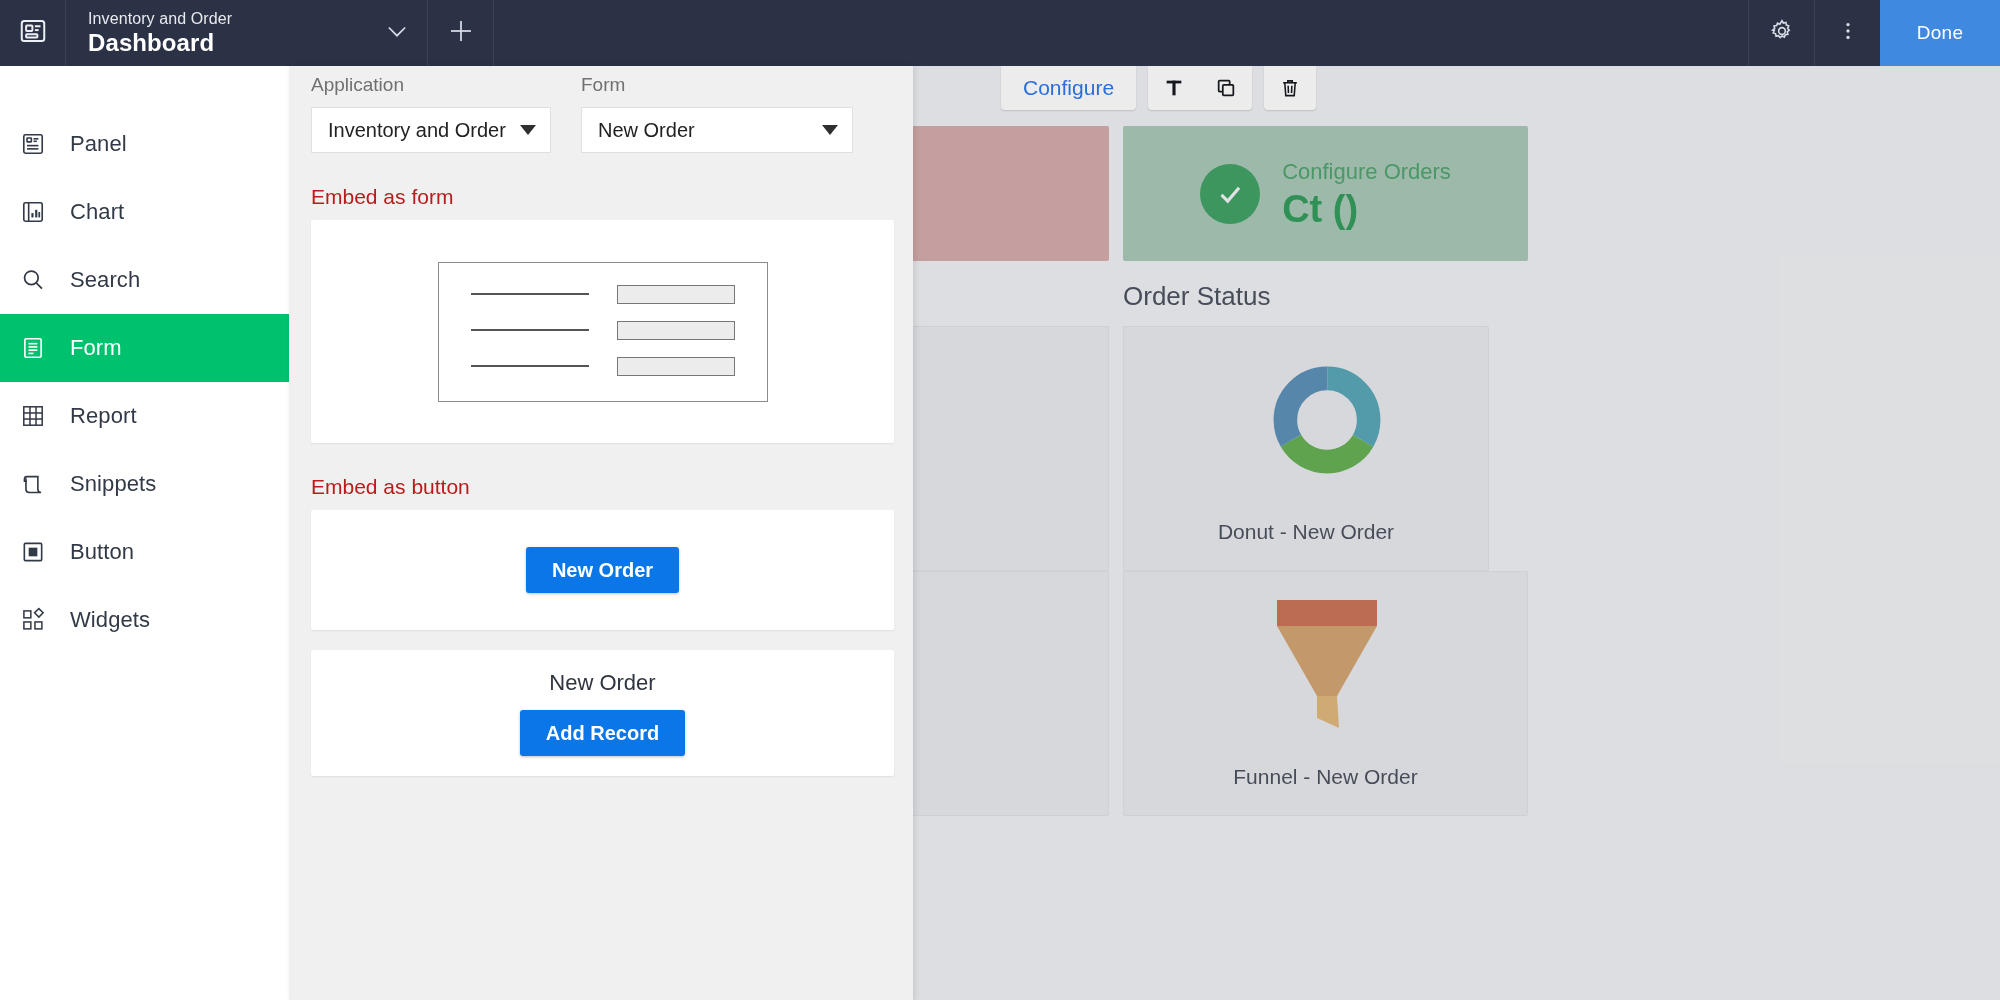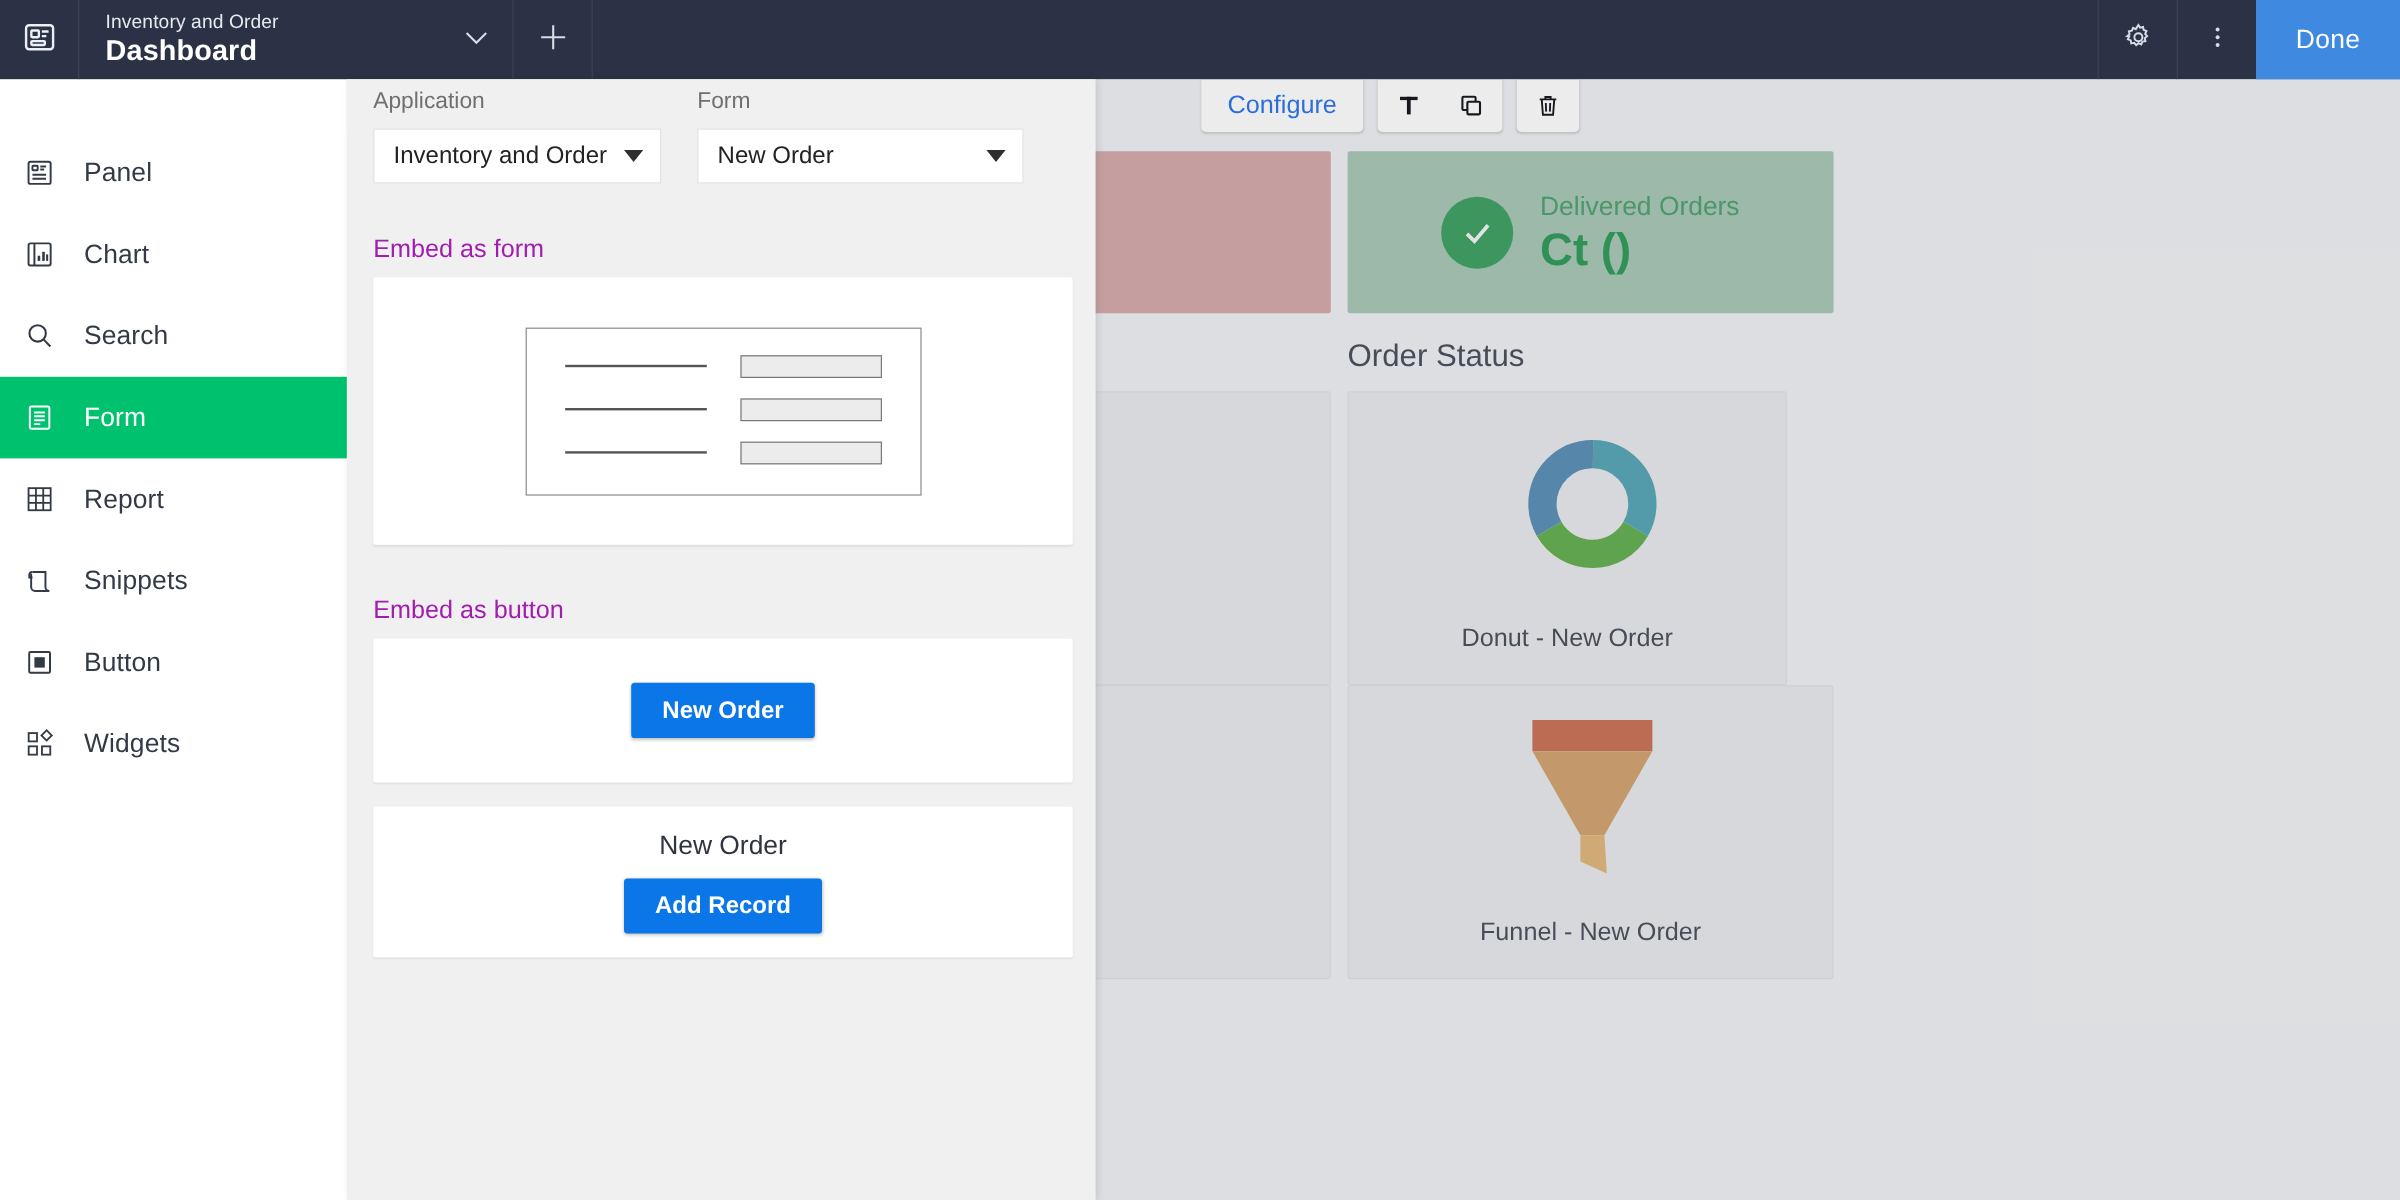--- a/index.html
+++ b/index.html
@@ -30,21 +30,21 @@
   .tb-title-main { color: #ffffff; font-size: 24px; font-weight: 700; line-height: 28px; letter-spacing: .1px; }
   .tb-flex { flex: 1; }
   .tb-btn {
     width: 66px; display: flex; align-items: center; justify-content: center;
     border-left: 1px solid #3b4256;
     cursor: pointer;
   }
   .tb-done {
     width: 120px; background: #3f8ae0; color: #fff;
     display: flex; align-items: center; justify-content: center;
-    font-size: 22px; letter-spacing: .3px; cursor: pointer;
+    font-size: 19px; letter-spacing: .3px; cursor: pointer;
   }
   .tb-chev { width: 62px; display:flex; align-items:center; justify-content:center; cursor:pointer;
              border-right: 1px solid #3b4256; }
   .tb-plus { width: 66px; display:flex; align-items:center; justify-content:center; cursor:pointer;
              border-right: 1px solid #3b4256; }
 
   
   .sidebar {
     position: absolute; top: 66px; left: 0;
     width: 308px; height: 934px;
@@ -130,21 +130,21 @@
   .p-lbl { font-size: 19px; color: #707070; margin-bottom: 11px; }
   .p-select {
     background: #fff; border: 1px solid #e0e0e0; height: 46px;
     display: flex; align-items: center; justify-content: space-between;
     padding: 0 14px 0 16px; font-size: 20px; color: #222; cursor: pointer;
   }
   .p-select .tri {
     width: 0; height: 0; border-left: 8px solid transparent;
     border-right: 8px solid transparent; border-top: 10px solid #2f2f2f;
   }
-  .p-sechdr { font-size: 21px; color: #a21caf; margin: 43px 0 11px 0; }
+  .p-sechdr { font-size: 21px; color: #b91c1c; margin: 32px 0 11px 0; }
   .p-card { background: #fff; border-radius: 2px; box-shadow: 0 1px 2px rgba(0,0,0,.07); }
 
   
   .fsketch { width: 330px; height: 140px; border: 1.5px solid #8b8b8b; background: #fff; position: relative; }
   .fs-line { position: absolute; height: 2px; background: #555; width: 118px; left: 32px; }
   .fs-box  { position: absolute; height: 19px; width: 118px; left: 178px; border: 1.5px solid #777; background: #ececec; }
 
   .blue-btn {
     background: #0a76e8; color: #fff; font-size: 20px; font-weight: 700;
     border: none; border-radius: 3px; padding: 0 26px; height: 46px;
@@ -364,21 +364,21 @@
       </div>
     </div>
 
     <div class="kpi kpi-green" style="left:834px; top:60px; width:405px;">
       <div class="kpi-circ">
         <svg width="34" height="34" viewBox="0 0 24 24" fill="none" stroke="#fff" stroke-width="2.2">
           <polyline points="6,12.6 10.4,17 18.4,7.6"></polyline>
         </svg>
       </div>
       <div class="kpi-txt">
-        <span class="kpi-lbl">Delivered Orders</span>
+        <span class="kpi-lbl">Configure Orders</span>
         <span class="kpi-val">Ct ()</span>
       </div>
     </div>
 
     <div class="sect-h" style="left:834px; top:215px;">Order Status</div>
 
     <div class="sect-h" style="left:834px; top:462px;">Payment Status</div>
 
     <div class="tile" style="left:0px; top:260px; width:820px; height:245px;">
       <div style="position:absolute; left:424px; bottom:72px; width:60px; height:86px;">

